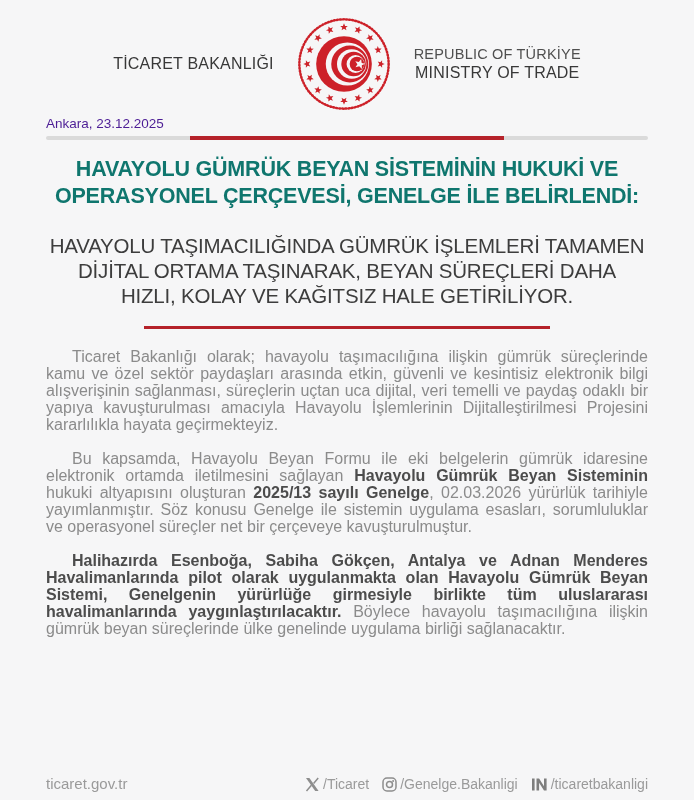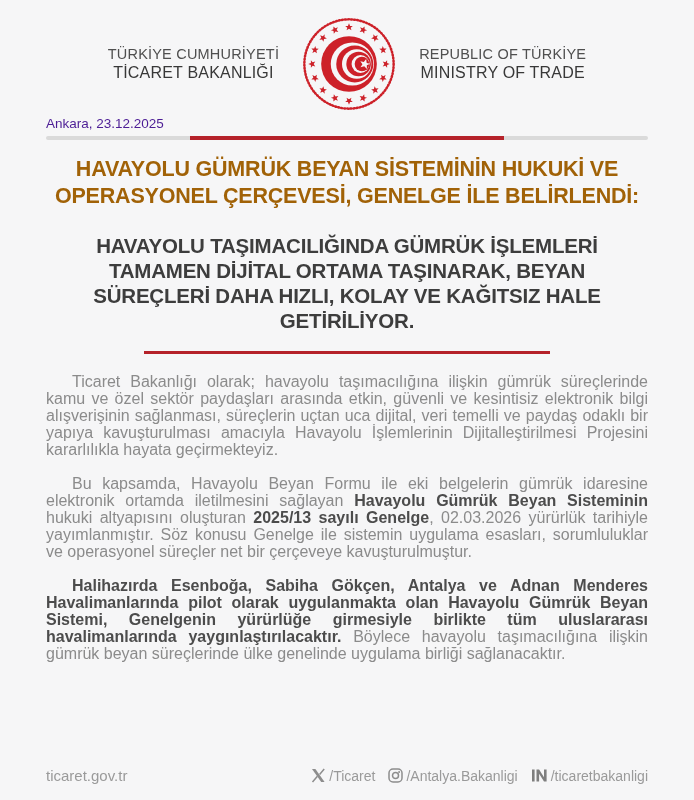--- a/index.html
+++ b/index.html
@@ -24,57 +24,56 @@
   .org-l2{font-size:16px;font-weight:400;color:#383838;letter-spacing:.2px;}
   .logo-wrap{width:96px;height:96px;flex:0 0 auto;}
   
   .dateline{font-size:13.5px;color:#4c1d95;margin-top:4px;}
   .divider{position:relative;height:4px;background:#dadada;margin-top:5px;border-radius:2px;}
   .divider-red{position:absolute;left:50%;top:0;transform:translateX(-50%);
     width:314px;height:4px;background:var(--accent,#b5222a);}
   
   .headline{
     margin:16px auto 0;max-width:622px;
-    font-size:21.5px;font-weight:700;color:#a16207;
+    font-size:21.5px;font-weight:700;color:#0f766e;
     text-align:center;line-height:1.24;letter-spacing:-0.2px;
   }
   .subheadline{
     margin:24px auto 0;max-width:596px;
-    font-size:20.5px;font-weight:700;color:#3d3d3d;
+    font-size:20.5px;font-weight:400;color:#3d3d3d;
     text-align:center;line-height:1.22;letter-spacing:-0.2px;
   }
   .red-rule{width:406px;height:3px;background:var(--accent,#b5222a);margin:18px auto 0;}
   
   .body-copy{margin-top:2px;}
   .para{
     margin:17px 0 0 0;
     font-size:16px;line-height:17px;color:#8b8b8b;
     text-align:justify;text-indent:26px;
   }
   .para .seg{color:#8b8b8b;font-weight:400;}
   .para .seg.bold{color:#4c4c4c;font-weight:700;}
   
   .footer{
-    margin-top:auto;margin-bottom:16px;
+    margin-top:auto;margin-bottom:8px;
     display:flex;align-items:center;justify-content:space-between;
   }
   .website{font-size:15px;color:#9a9a9a;text-decoration:none;}
   .socials{display:flex;align-items:center;gap:13px;}
-  .social{display:flex;align-items:flex-start;gap:3px;text-decoration:none;}
+  .social{display:flex;align-items:flex-end;gap:3px;text-decoration:none;}
   .social .handle{font-size:14px;color:#9a9a9a;}
   .social svg{display:block;}
 </style>
 </head>
 <body style="--accent: #b5222a; --bg: #f6f6f7;">
 
 <div class="page">
 
   <header class="masthead">
     <div class="org">
-      <div class="org-l1">TÜRKİYE CUMHURİYETİ</div>
       <div class="org-l2">TİCARET BAKANLIĞI</div>
     </div>
 
     <div class="logo-wrap">
       <svg viewBox="-50 -50 100 100" width="96" height="96">
         <g fill="#cd2129">
 
           <circle r="46.5" fill="none" stroke="#cd2129" stroke-width="2.6" stroke-dasharray="1.1 2.1" stroke-linecap="round"></circle>
 
           <defs>
@@ -144,21 +143,21 @@
         </svg>
         <span class="handle">/Ticaret</span>
       </a>
 
       <a class="social">
         <svg width="15" height="15" viewBox="0 0 15 15">
           <rect x="1" y="1" width="13" height="13" rx="4" fill="none" stroke="#8d8d8d" stroke-width="1.5"></rect>
           <circle cx="7.5" cy="7.5" r="3" fill="none" stroke="#8d8d8d" stroke-width="1.5"></circle>
           <circle cx="11.1" cy="3.9" r="1" fill="#8d8d8d"></circle>
         </svg>
-        <span class="handle">/Antalya.Bakanligi</span>
+        <span class="handle">/Genelge.Bakanligi</span>
       </a>
 
 
       <a class="social">
         <svg width="17" height="15" viewBox="0 0 17 15">
           <rect x="1" y="1.5" width="2.6" height="12" fill="#7e7e7e"></rect>
           <path d="M5.5 13.5 V1.5 H8.1 L13 9.3 V1.5 H15.6 V13.5 H13 L8.1 5.7 V13.5 Z" fill="#7e7e7e"></path>
         </svg>
         <span class="handle">/ticaretbakanligi</span>
       </a>

